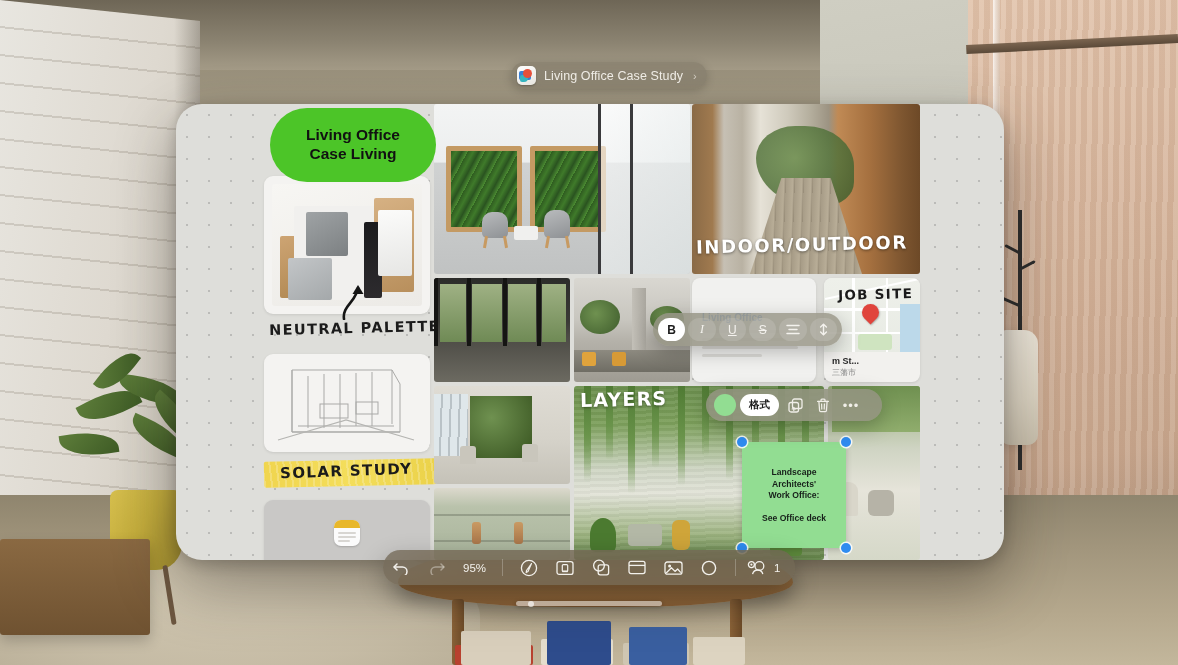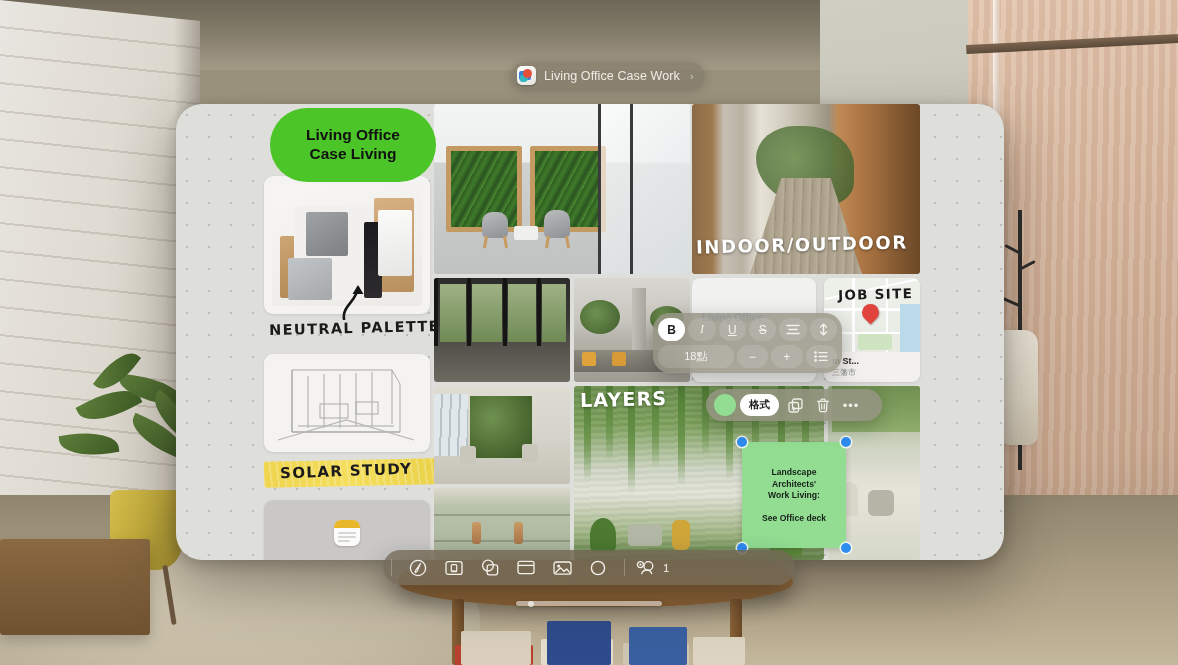--- a/index.html
+++ b/index.html
@@ -549,21 +549,21 @@
     <div class="book" style="left:238px; width:52px; height:28px; background:#ddd4c1;"></div>
   </div>
 </div>
 
 <div id="title-pill">
   <div class="app-icon">
     <div class="ai-blue"></div>
       <div class="ai-teal"></div>
       <div class="ai-red"></div>
   </div>
-  <div class="title-text">Living Office Case Work</div>
+  <div class="title-text">Living Office Case Study</div>
   <div class="chev">›</div>
 </div>
 
 <div id="canvas-window">
   <div id="canvas-dots"></div>
 
   <div class="board">
 
     <div id="pill-title">
       <span>
@@ -733,21 +733,21 @@
         <div style="position:absolute; left:10px; top:96px; width:20px; height:34px; background:#d9d6ca; border-radius:9px 9px 2px 2px;"></div>
         <div style="position:absolute; left:40px; top:104px; width:26px; height:26px; background:#b6b3a7; border-radius:6px;"></div>
         <div style="position:absolute; left:4px;  top:0px; width:100%; height:46px; background:linear-gradient(180deg,#6f9050,#90ad6d);"></div>
       </div>
     </div>
 
     <div id="sticky-note">
       <div class="st-l1">
         <span>Landscape</span><br>
         <span>Architects'</span><br>
-        <span>Work Living:</span>
+        <span>Work Office:</span>
       </div>
       <div class="st-l2">See Office deck</div>
     </div>
     <div class="handle" style="left:561px; top:333px;"></div>
     <div class="handle" style="left:665px; top:333px;"></div>
     <div class="handle" style="left:561px; top:439px;"></div>
     <div class="handle" style="left:665px; top:439px;"></div>
 
   </div>
 </div>
@@ -770,39 +770,20 @@
     <div class="tf-btn">
       <svg width="9" height="13" viewBox="0 0 9 13">
         <g stroke="#f4f2ee" stroke-width="1.4" fill="none" stroke-linecap="round" stroke-linejoin="round">
           <line x1="4.5" y1="1.5" x2="4.5" y2="11.5"></line>
           <path d="M1.6 4 L4.5 1.2 L7.4 4"></path>
           <path d="M1.6 9 L4.5 11.8 L7.4 9"></path>
         </g>
       </svg>
     </div>
   </div>
-  <div class="tf-row">
-    <div class="tf-btn wide">18點</div>
-    <div class="tf-btn">−</div>
-    <div class="tf-btn">+</div>
-    <div class="tf-btn">
-      <svg width="14" height="11" viewBox="0 0 14 11">
-        <g fill="#f4f2ee">
-          <circle cx="1.6" cy="1.6" r="1.3"></circle>
-            <circle cx="1.6" cy="5.5" r="1.3"></circle>
-            <circle cx="1.6" cy="9.4" r="1.3"></circle>
-        </g>
-        <g stroke="#f4f2ee" stroke-width="1.4" stroke-linecap="round">
-          <line x1="5" y1="1.6" x2="13" y2="1.6"></line>
-          <line x1="5" y1="5.5" x2="13" y2="5.5"></line>
-          <line x1="5" y1="9.4" x2="13" y2="9.4"></line>
-        </g>
-      </svg>
-    </div>
-  </div>
 </div>
 
 <div id="object-menu">
   <div class="om-swatch"></div>
   <div class="om-format">格式</div>
   <div class="om-icon">
     <svg width="15" height="15" viewBox="0 0 15 15">
       <rect x="4.5" y="1" width="9.5" height="9.5" rx="2" fill="none" stroke="#f0eee8" stroke-width="1.3"></rect>
       <rect x="1" y="4.5" width="9.5" height="9.5" rx="2" fill="none" stroke="#f0eee8" stroke-width="1.3"></rect>
       <g stroke="#f0eee8" stroke-width="1.2" stroke-linecap="round">
@@ -819,20 +800,35 @@
         <path d="M2.9 3.4 l.7 9.4a1 1 0 0 0 1 .9h4.8a1 1 0 0 0 1-.9l.7-9.4"></path>
         <line x1="5.6" y1="6" x2="5.8" y2="11"></line>
           <line x1="8.4" y1="6" x2="8.2" y2="11"></line>
       </g>
     </svg>
   </div>
   <div class="om-icon" style="font-size:13px; letter-spacing:1px;">•••</div>
 </div>
 
 <div id="bottom-toolbar">
+  <div class="bt-group">
+    <div class="bt-btn">
+      <svg width="16" height="14" viewBox="0 0 16 14">
+        <path d="M4 3 L1 6 L4 9" stroke="#f3f1ec" stroke-width="1.5" fill="none" stroke-linecap="round" stroke-linejoin="round"></path>
+        <path d="M1.4 6 H9.5 a4.5 4.5 0 0 1 0 9 H6" stroke="#f3f1ec" stroke-width="1.5" fill="none" stroke-linecap="round"></path>
+      </svg>
+    </div>
+    <div class="bt-btn dim">
+      <svg width="16" height="14" viewBox="0 0 16 14">
+        <path d="M12 3 L15 6 L12 9" stroke="currentColor" stroke-width="1.5" fill="none" stroke-linecap="round" stroke-linejoin="round"></path>
+        <path d="M14.6 6 H6.5 a4.5 4.5 0 0 0 0 9 H10" stroke="currentColor" stroke-width="1.5" fill="none" stroke-linecap="round"></path>
+      </svg>
+    </div>
+    <div class="bt-zoom">95%</div>
+  </div>
 
   <div class="bt-sep"></div>
 
   <div class="bt-group">
     <div class="bt-btn">
       <svg width="18" height="18" viewBox="0 0 18 18">
         <circle cx="9" cy="9" r="7.6" stroke="#f3f1ec" stroke-width="1.3" fill="none"></circle>
         <path d="M11.5 4.6 L6.5 11.5 L6.2 13.6 L8 12.6 Z" stroke="#f3f1ec" stroke-width="1.2" fill="none" stroke-linejoin="round"></path>
       </svg>
     </div>

